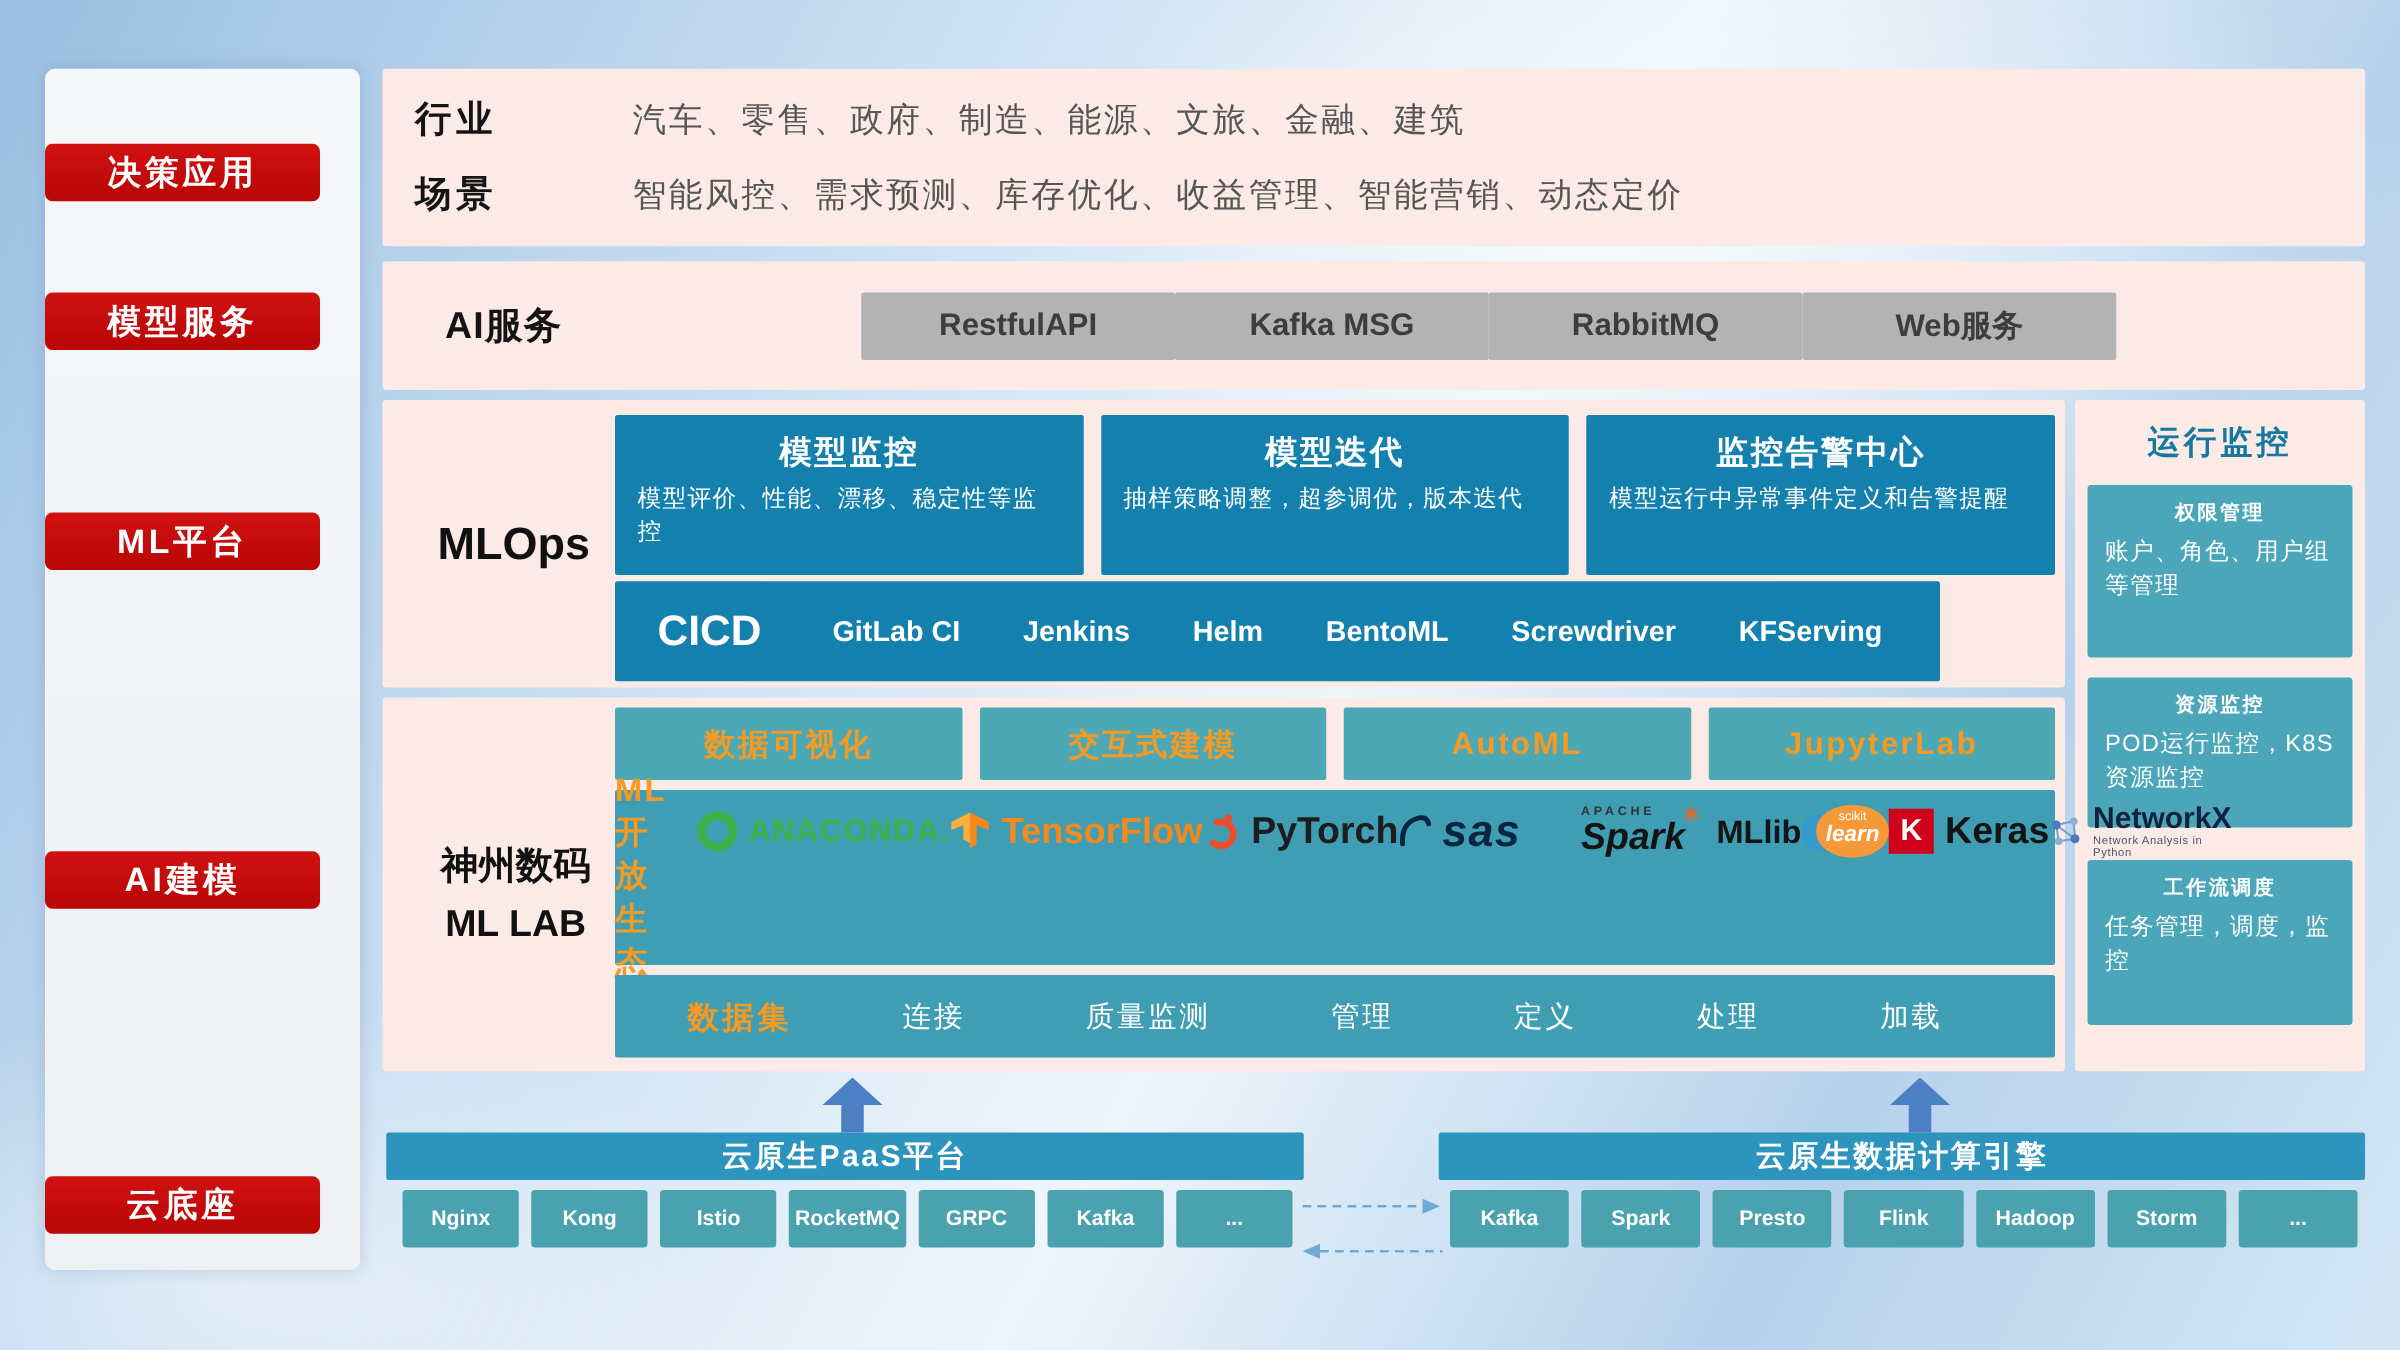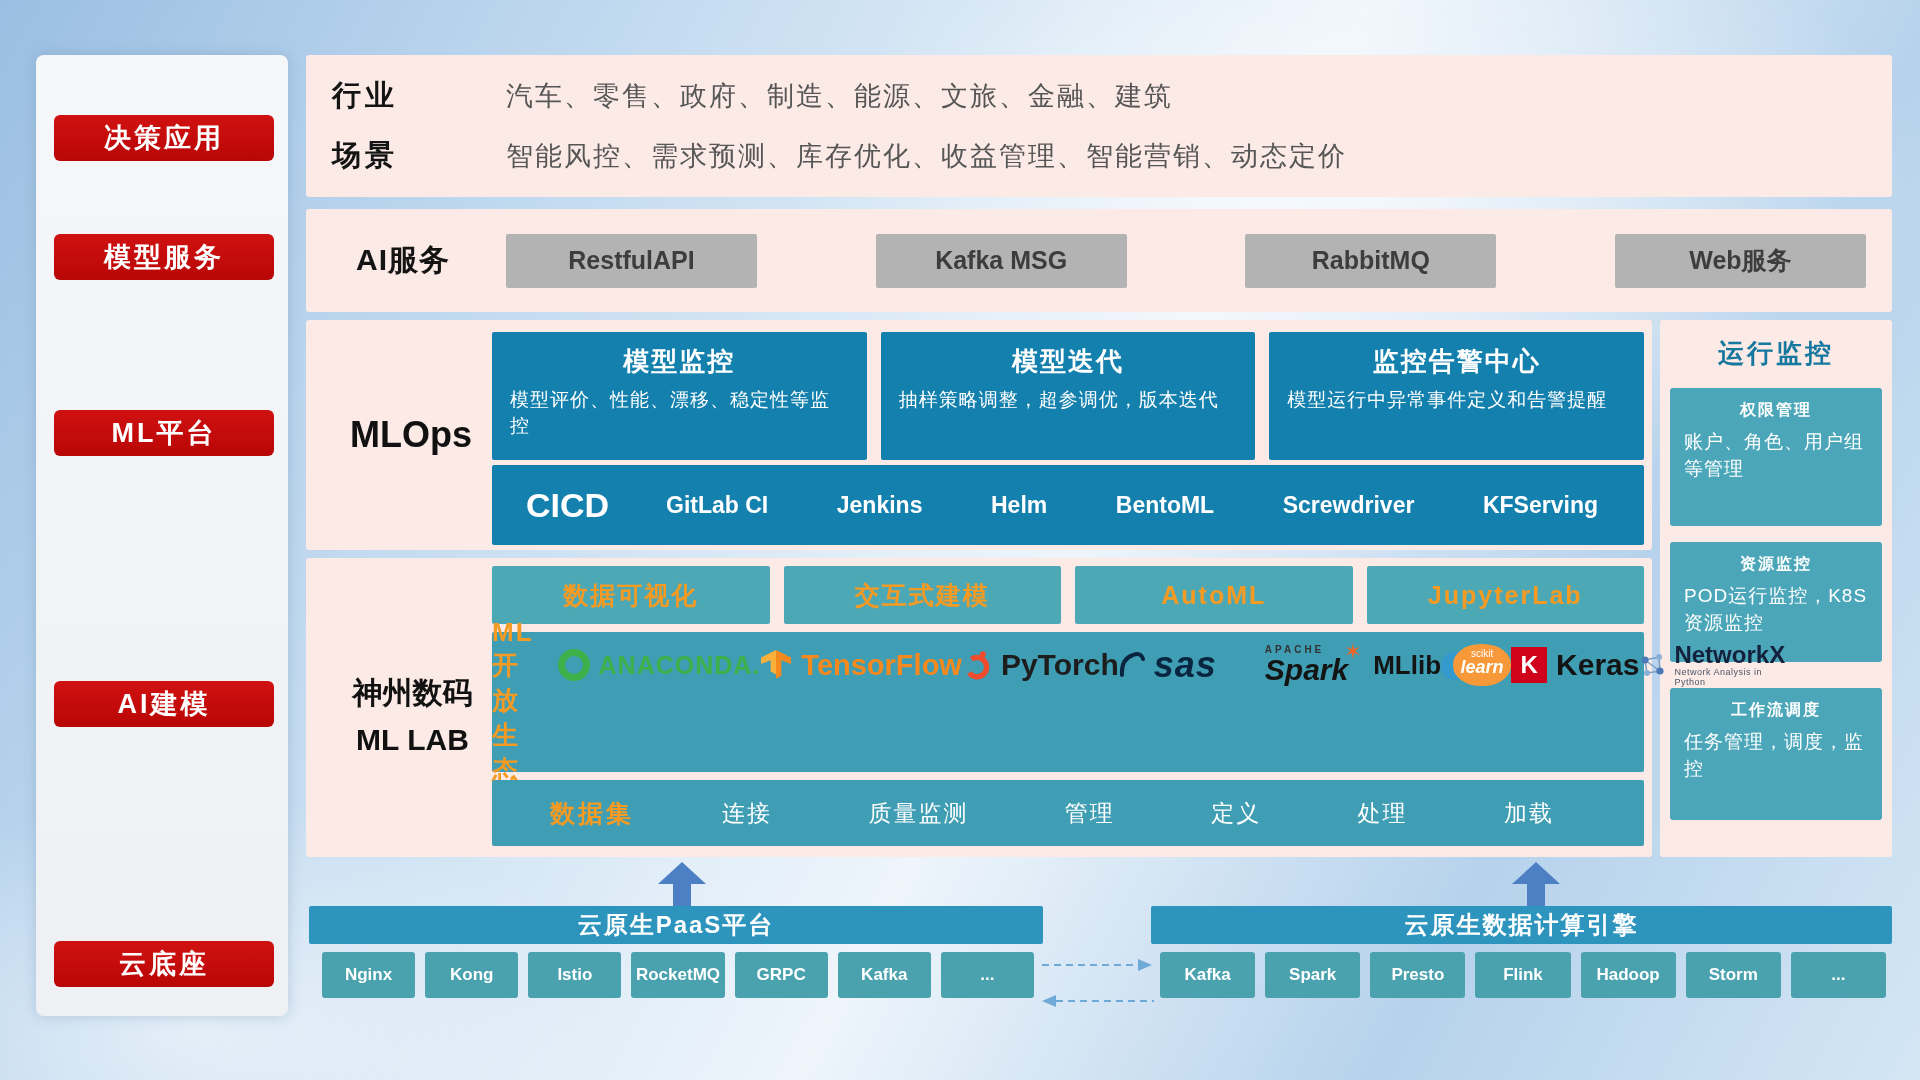--- a/index.html
+++ b/index.html
@@ -15,51 +15,51 @@
   }
   .panel { position: absolute; background: #fbeae6; border-radius: 3px; }
 
   
   .sidebar {
     position: absolute; left: 36px; top: 55px; width: 252px; height: 961px;
     background: linear-gradient(180deg, #f6f7f9, #eef0f3);
     border-radius: 8px; box-shadow: 0 0 14px rgba(110,140,175,.35);
   }
   .red-btn {
-    position: absolute; left: 18px; width: 220px; height: 46px;
+    position: absolute; left: 0; width: 220px; height: 46px;
     background: linear-gradient(180deg,#d01111,#b90606);
     color: #fff; font-weight: bold; font-size: 27px; letter-spacing: 3px;
     display: flex; align-items: center; justify-content: center; border-radius: 6px;
   }
 
   
   .industry-panel { left: 306px; top: 55px; width: 1586px; height: 142px; padding: 11px 0; }
   .ind-row { height: 60px; display: flex; align-items: center; }
   .ind-label { padding-left: 26px; width: 200px; font-size: 29px; font-weight: bold; color: #141414; letter-spacing: 4px; }
   .ind-text { font-size: 27px; color: #565656; letter-spacing: 2px; }
 
   
   .ai-panel { left: 306px; top: 209px; width: 1586px; height: 103px; display: flex; align-items: center; }
   .ai-label { padding-left: 50px; width: 200px; font-size: 30px; font-weight: bold; color: #141414; letter-spacing: 1px; }
-  .ai-btns { flex: 1; display: flex; justify-content: space-between; margin-right: 26px; }
+  .ai-btns { flex: 1; display: flex; justify-content: center; margin-right: 16px; }
   .gray-btn {
     width: 251px; height: 54px; background: #b3b3b3; color: #3d3d3d;
     font-size: 25px; font-weight: bold; display: flex; align-items: center; justify-content: center;
     border-radius: 2px;
   }
 
   
   .mlops-panel { left: 306px; top: 320px; width: 1346px; height: 230px; }
   .mlops-label { position: absolute; left: 30px; top: 0; width: 150px; height: 100%;
     display: flex; align-items: center; justify-content: center; font-size: 36px; font-weight: bold; color: #111; }
   .mlops-cards { position: absolute; left: 186px; top: 12px; width: 1152px; height: 128px; display: flex; gap: 14px; }
   .teal-card { flex: 1; background: #1480ae; border-radius: 2px; color: #fff; }
   .teal-card .t { text-align: center; font-size: 26px; font-weight: bold; margin-top: 12px; letter-spacing: 2px; }
   .teal-card .d { font-size: 19px; line-height: 1.38; padding: 8px 18px 0 18px; letter-spacing: 1px; }
-  .cicd-bar { position: absolute; left: 186px; top: 145px; width: 1152px; height: 80px;
+  .cicd-bar { position: absolute; left: 186px; top: 145px; width: 1060px; height: 80px;
     background: #1480ae; border-radius: 2px; display: flex; align-items: center; color: #fff; }
   .cicd-label { font-size: 34px; font-weight: bold; padding-left: 34px; width: 150px; }
   .cicd-tools { flex: 1; display: flex; justify-content: space-between; padding: 0 46px 0 24px; }
   .cicd-tool { font-size: 23px; font-weight: bold; }
 
   
   .mon-panel { left: 1660px; top: 320px; width: 232px; height: 537px; }
   .mon-title { position: absolute; top: 16px; width: 100%; text-align: center;
     font-size: 26px; font-weight: bold; color: #16789f; letter-spacing: 3px; }
   .mon-card { position: absolute; left: 10px; width: 212px; background: #4aa6b8; border-radius: 3px; color: #fff; }

